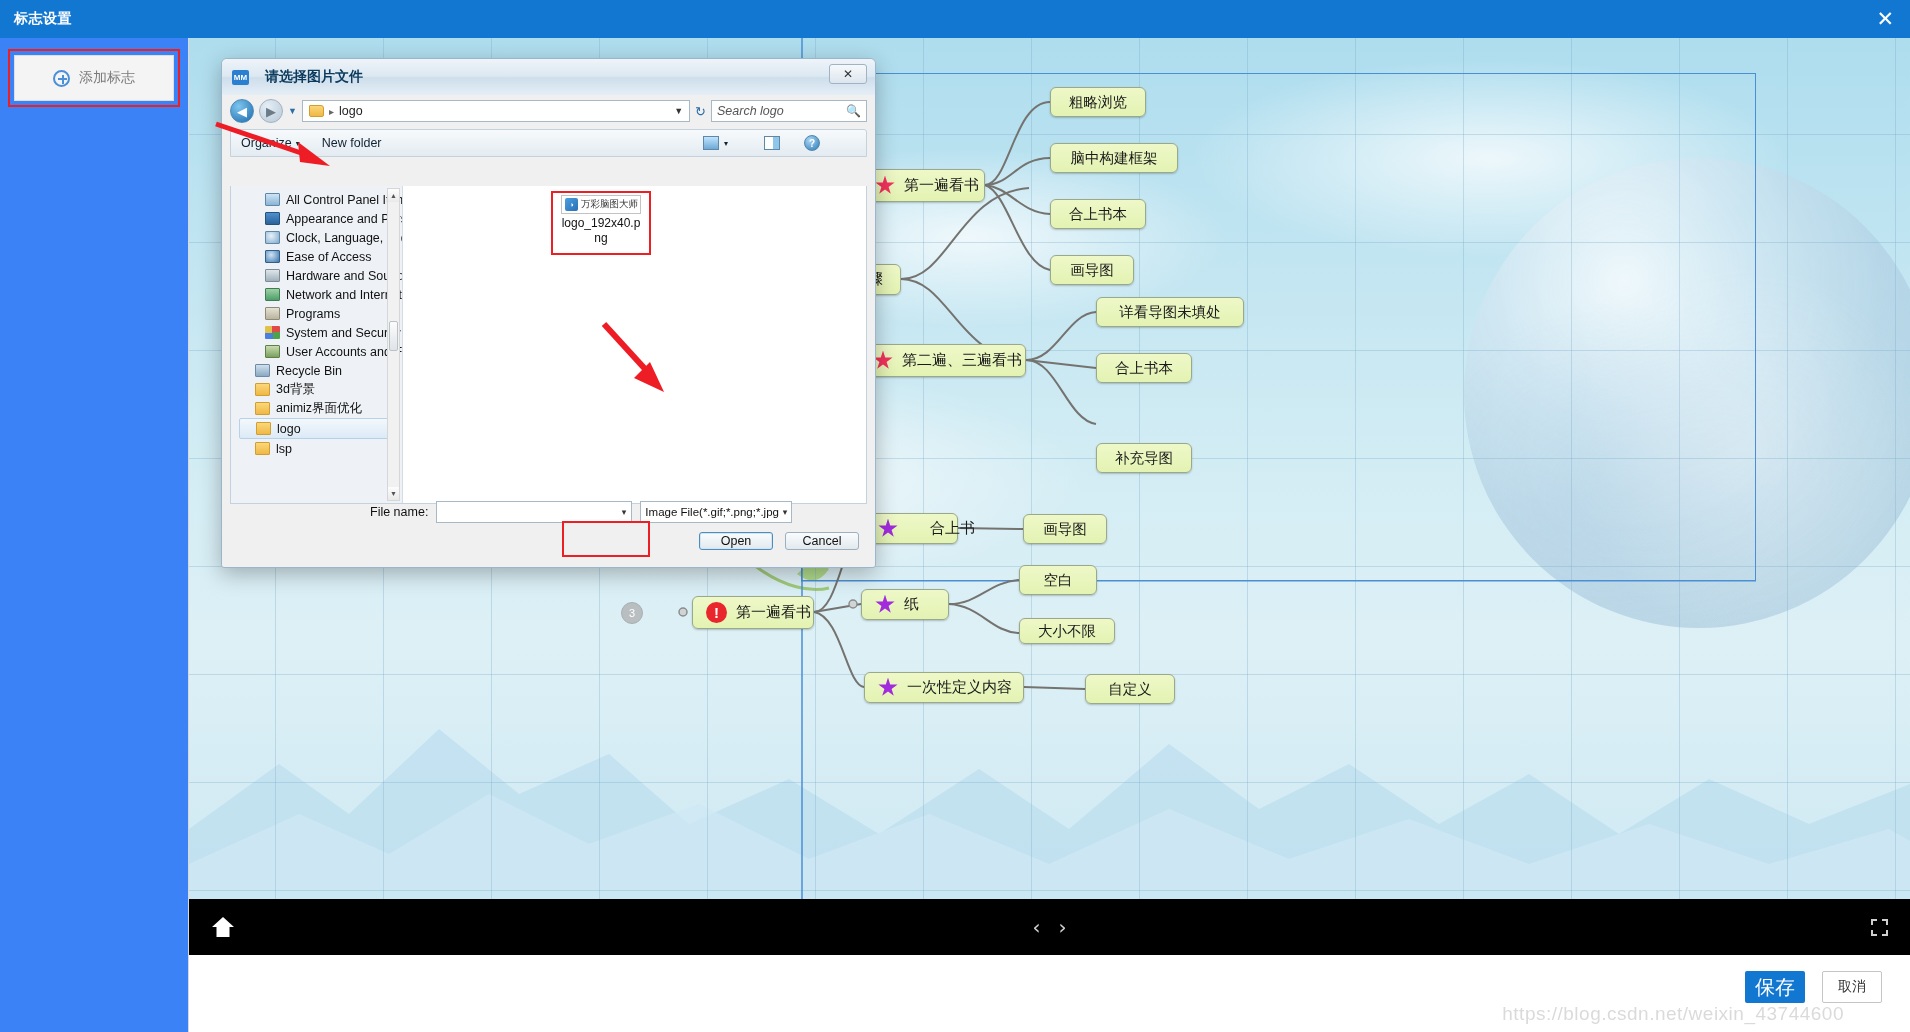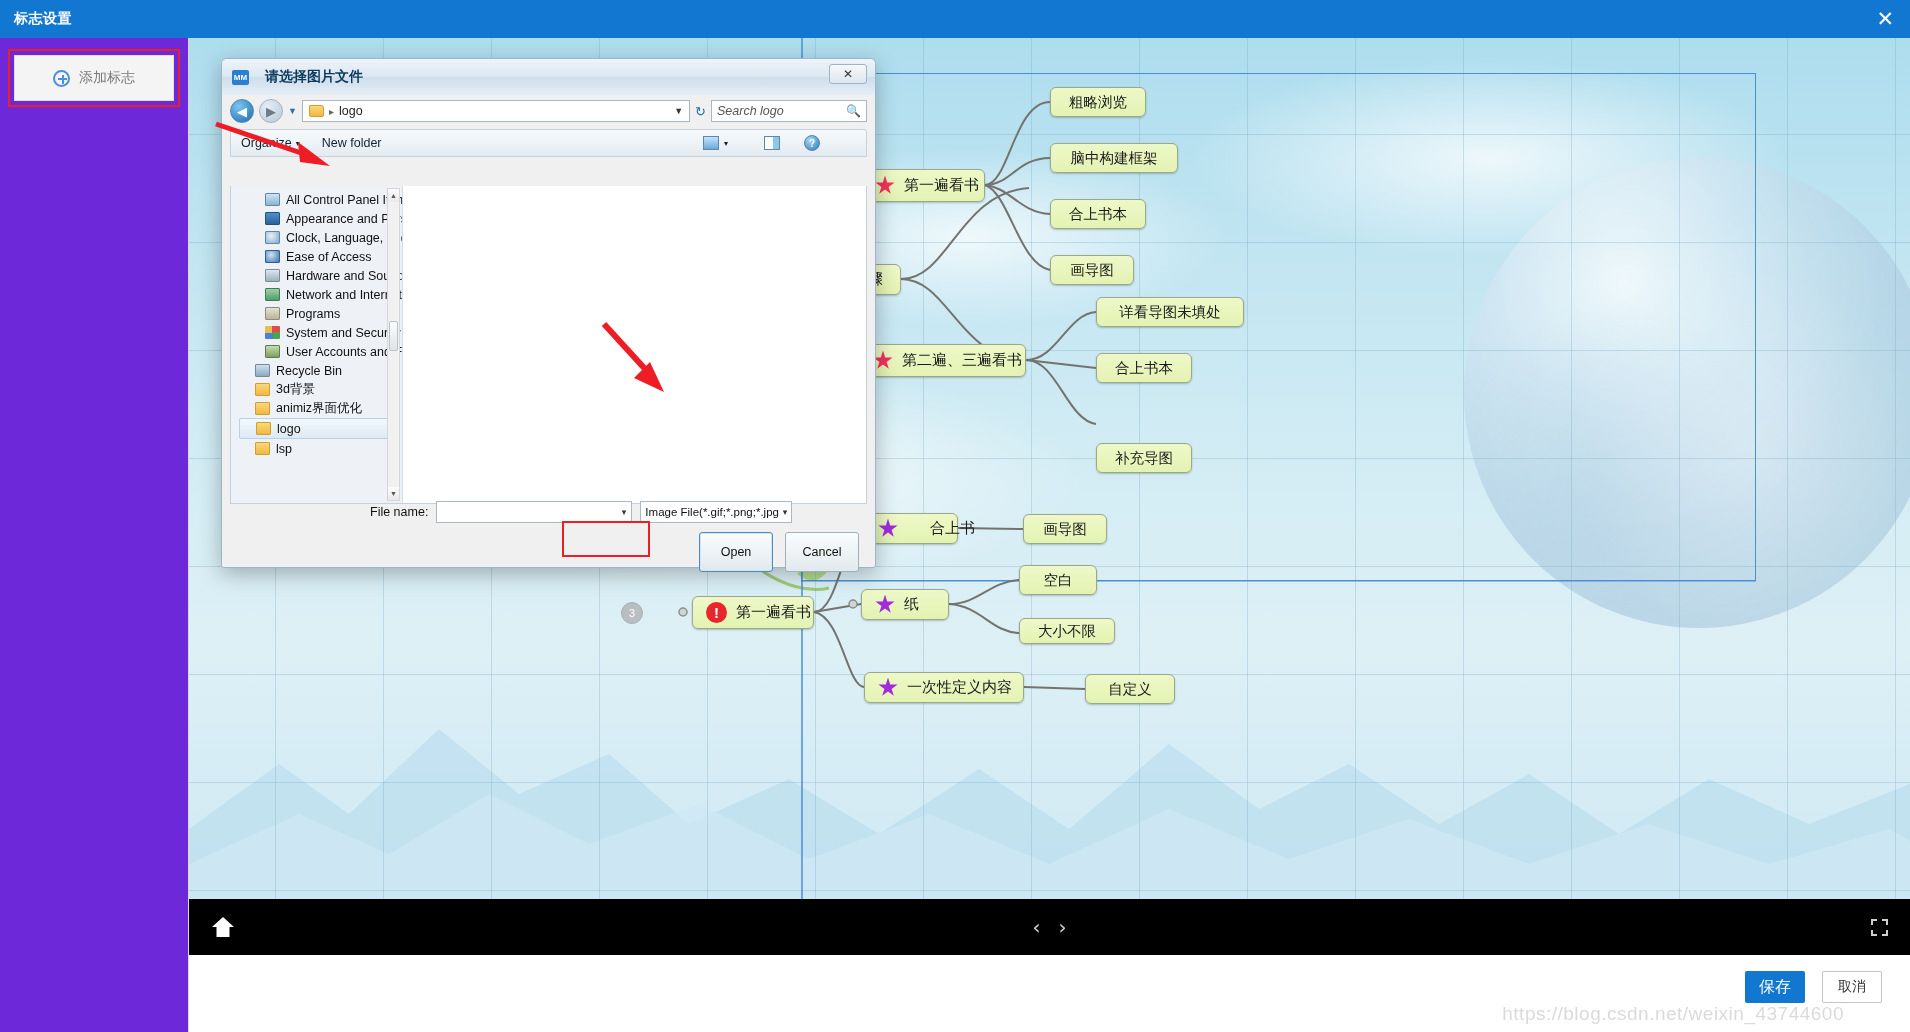--- a/index.html
+++ b/index.html
@@ -22,21 +22,21 @@
     font-size:14px; font-weight:bold; margin-left:14px; letter-spacing:0.5px;
   }
   #titlebar .tb-close {
     margin-left:auto; margin-right:16px; font-size:21px; line-height:1;
     color:#fff; cursor:pointer; font-family:"DejaVu Sans", sans-serif;
   }
 
   
   #leftpanel {
     position:absolute; left:0; top:38px; width:189px; height:994px;
-    background:#6d28d9; border-right:1px solid #d8d8d8;
+    background:#3b82f6; border-right:1px solid #d8d8d8;
   }
   #addlogo-outline {
     position:absolute; left:8px; top:11px; width:172px; height:58px;
     border:2px solid #ec2024; background:transparent;
   }
   #addlogo-btn {
     position:absolute; left:14px; top:17px; width:160px; height:46px;
     background:#f4f4f4; border:1px solid #dedede;
     display:flex; align-items:center; justify-content:center; gap:9px;
     cursor:pointer;
@@ -177,21 +177,21 @@
   }
 
   
   #footer {
     position:absolute; left:189px; top:955px; width:1721px; height:77px;
     background:#ffffff;
   }
   #btn-save {
     position:absolute; right:105px; top:16px; width:60px; height:32px;
     background:#1177d1; color:#fff; border:none; border-radius:2px;
-    font-size:16px; cursor:pointer; font-family:"DejaVu Sans", sans-serif;
+    font-size:20px; cursor:pointer; font-family:"DejaVu Sans", sans-serif;
   }
   #btn-cancel {
     position:absolute; right:28px; top:16px; width:60px; height:32px;
     background:#ffffff; color:#333; border:1px solid #c5c5c5; border-radius:2px;
     font-size:14px; cursor:pointer; font-family:"DejaVu Sans", sans-serif;
   }
   #watermark {
     position:absolute; right:66px; top:48px;
     font-size:19px; color:rgba(150,150,150,0.35);
     font-family:"Liberation Sans", sans-serif; letter-spacing:0.5px;
@@ -366,21 +366,21 @@
   #fn-input .caret { font-size:9px; color:#333; }
   #fn-filter {
     width:152px; height:22px; background:#fff; border:1px solid #a7b8c6;
     display:flex; align-items:center; padding:0 4px; gap:3px;
   }
   #fn-filter .val { flex:1; font-size:11.5px; color:#111; white-space:nowrap; overflow:hidden; }
   #fn-filter .caret { font-size:9px; color:#333; }
 
   #btn-row { display:flex; justify-content:flex-end; gap:12px; margin-top:9px; padding-right:8px; }
   .dlgbtn {
-    width:74px; height:40px; font-size:12.5px;
+    width:74px; height:18px; font-size:12.5px;
     background:linear-gradient(to bottom,#fafcfd,#e2e9ee);
     border:1px solid #9cb0bf; border-radius:3px; cursor:pointer; color:#111;
     font-family:"Liberation Sans", sans-serif;
   }
   .dlgbtn.primary { border:1px solid #4f8cba; box-shadow:inset 0 0 0 1px #cfe4f5; }
   #open-outline {
     position:absolute; left:332px; bottom:2px; width:88px; height:36px;
     border:2px solid #ec2024; pointer-events:none;
   }
 
@@ -629,20 +629,30 @@
         <span>lsp</span>
         </div>
 
       <div id="tree-scroll">
         <div class="arrow-up">▲</div>
         <div class="thumb"></div>
         <div class="arrow-dn" style="position:absolute;left:0;right:0;bottom:0;">▼</div>
       </div>
     </div>
 
+    <div id="fd-files">
+      <div id="file-outline"></div>
+      <div id="file-item">
+        <div class="thumb-box">
+          <span class="tlogo">◑</span>
+          <span class="ttext">万彩脑图大师</span>
+        </div>
+        <div class="fname">logo_192x40.png</div>
+      </div>
+    </div>
   </div>
 
   <div id="fd-footer">
     <div id="fn-row">
       <span id="fn-label">File name:</span>
       <div id="fn-input">
         <span class="val"></span>
         <span class="caret">▾</span>
       </div>
       <div id="fn-filter">

